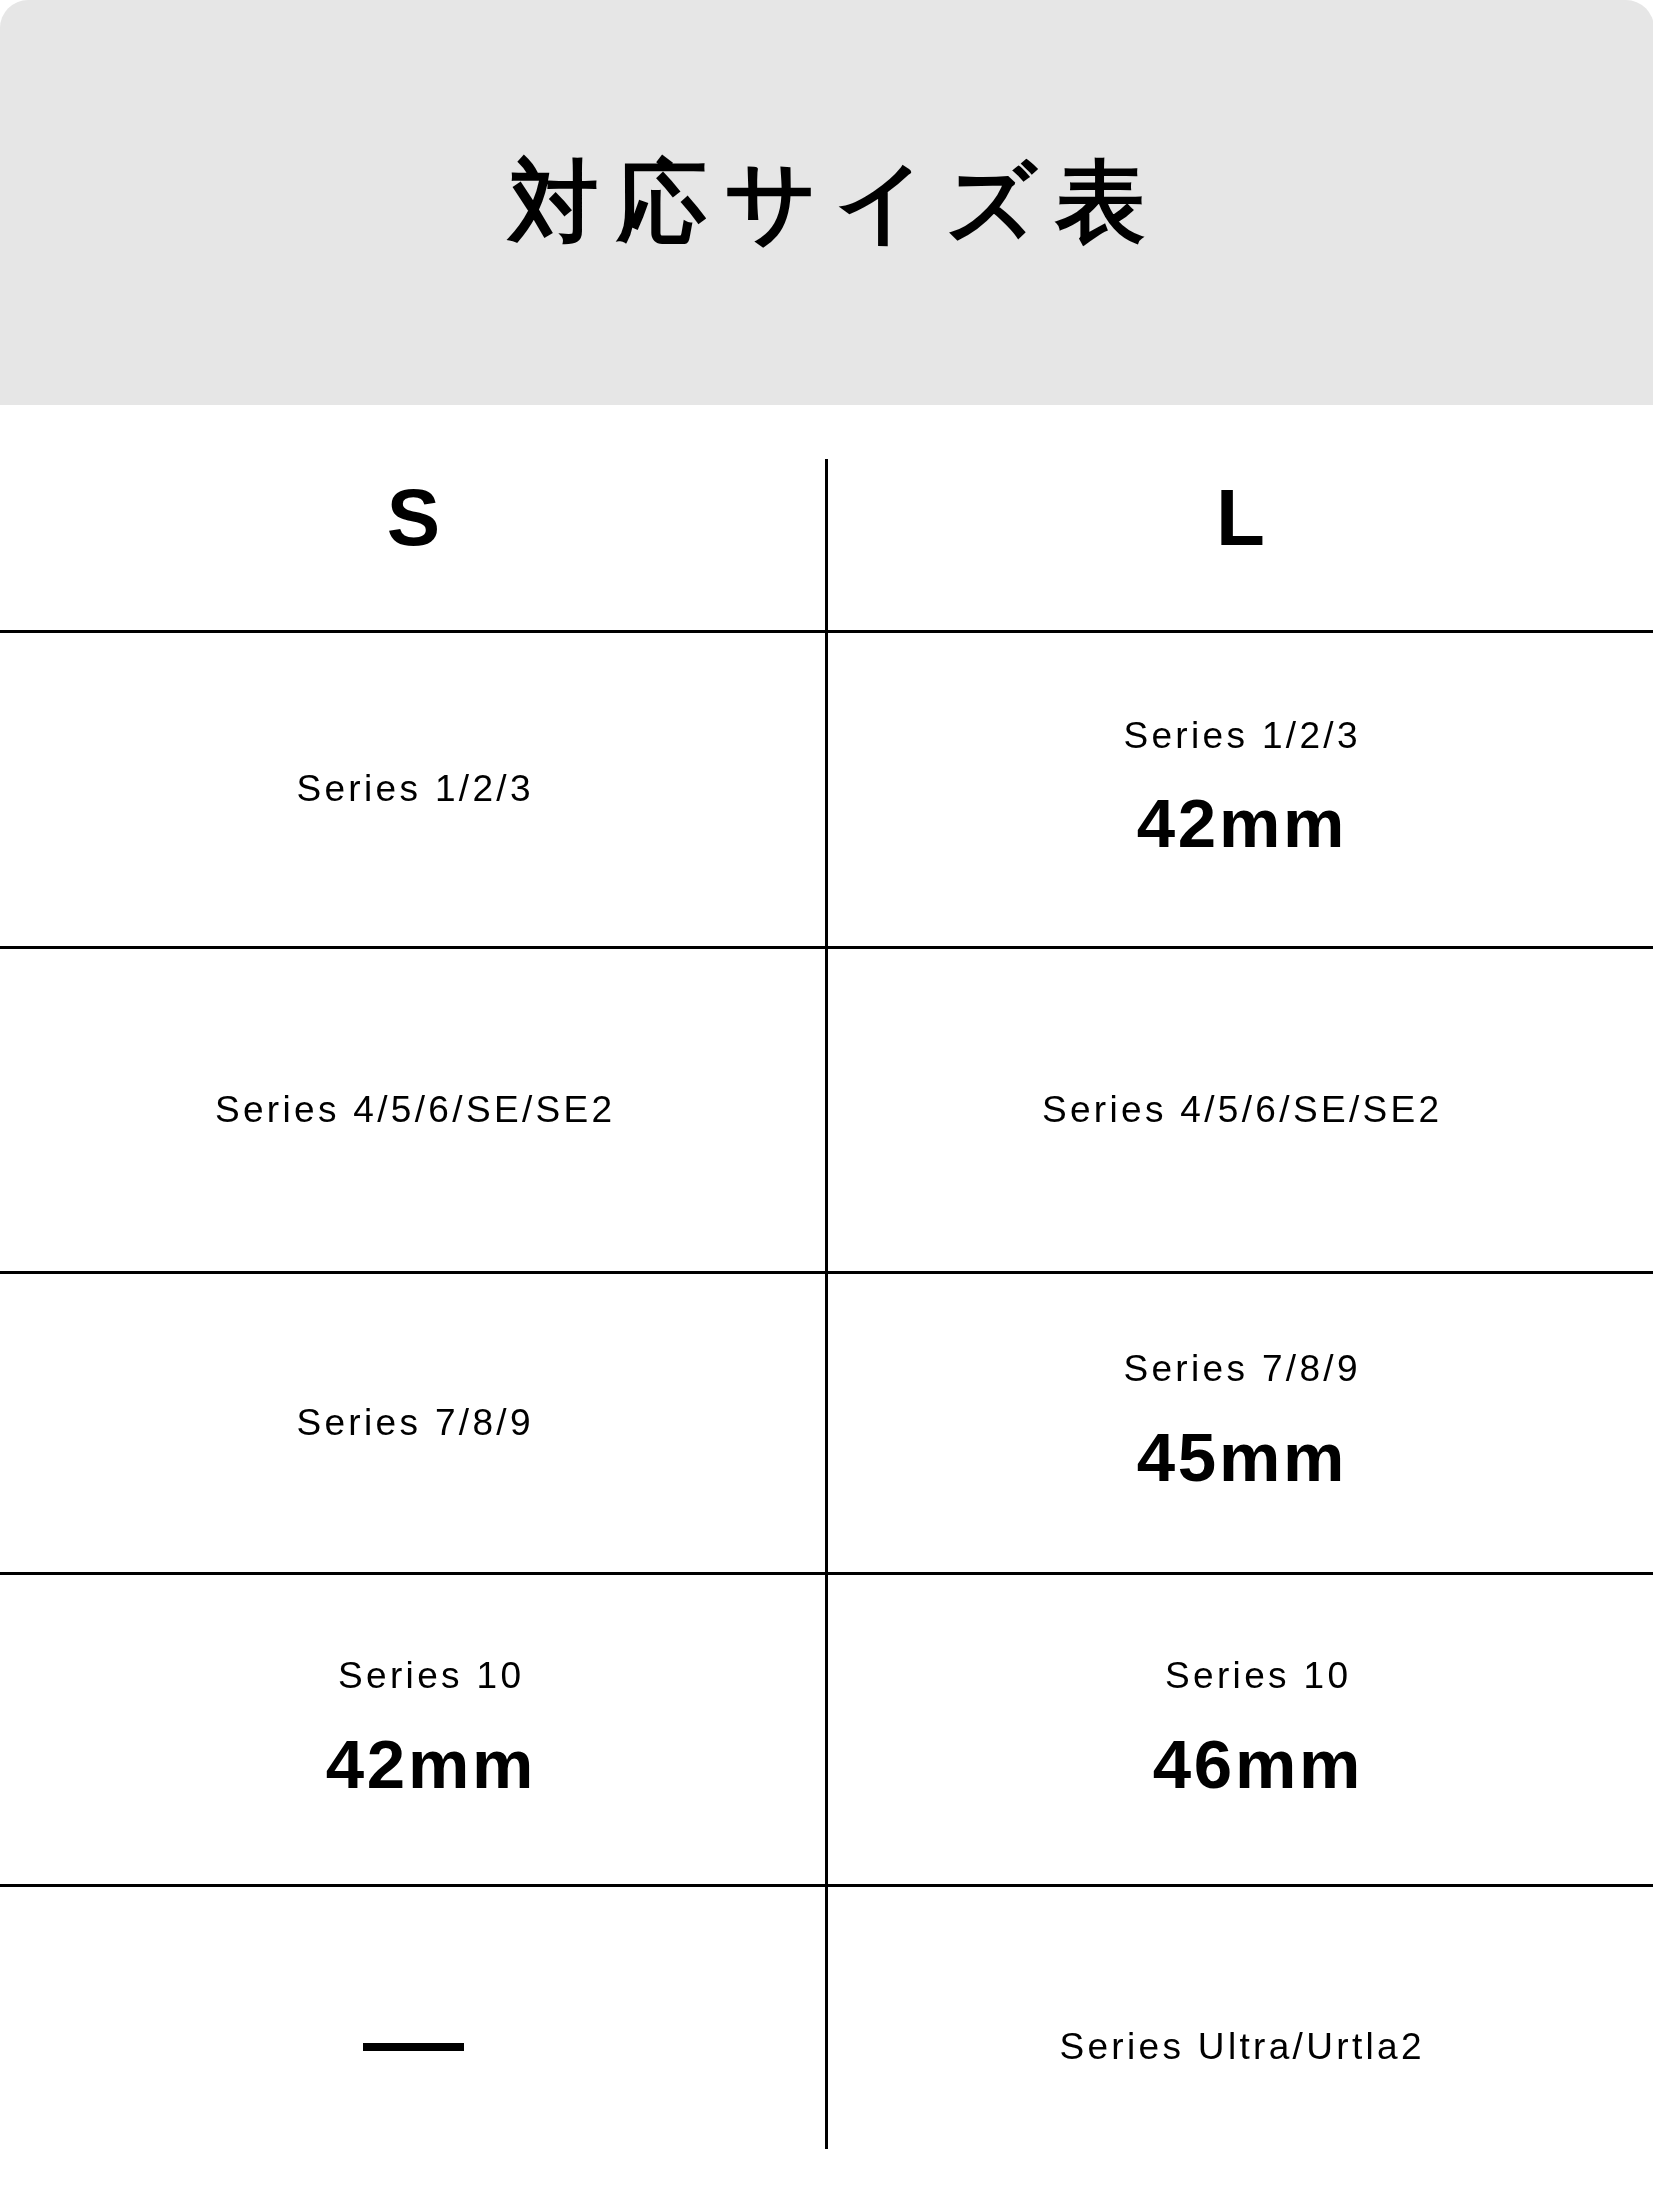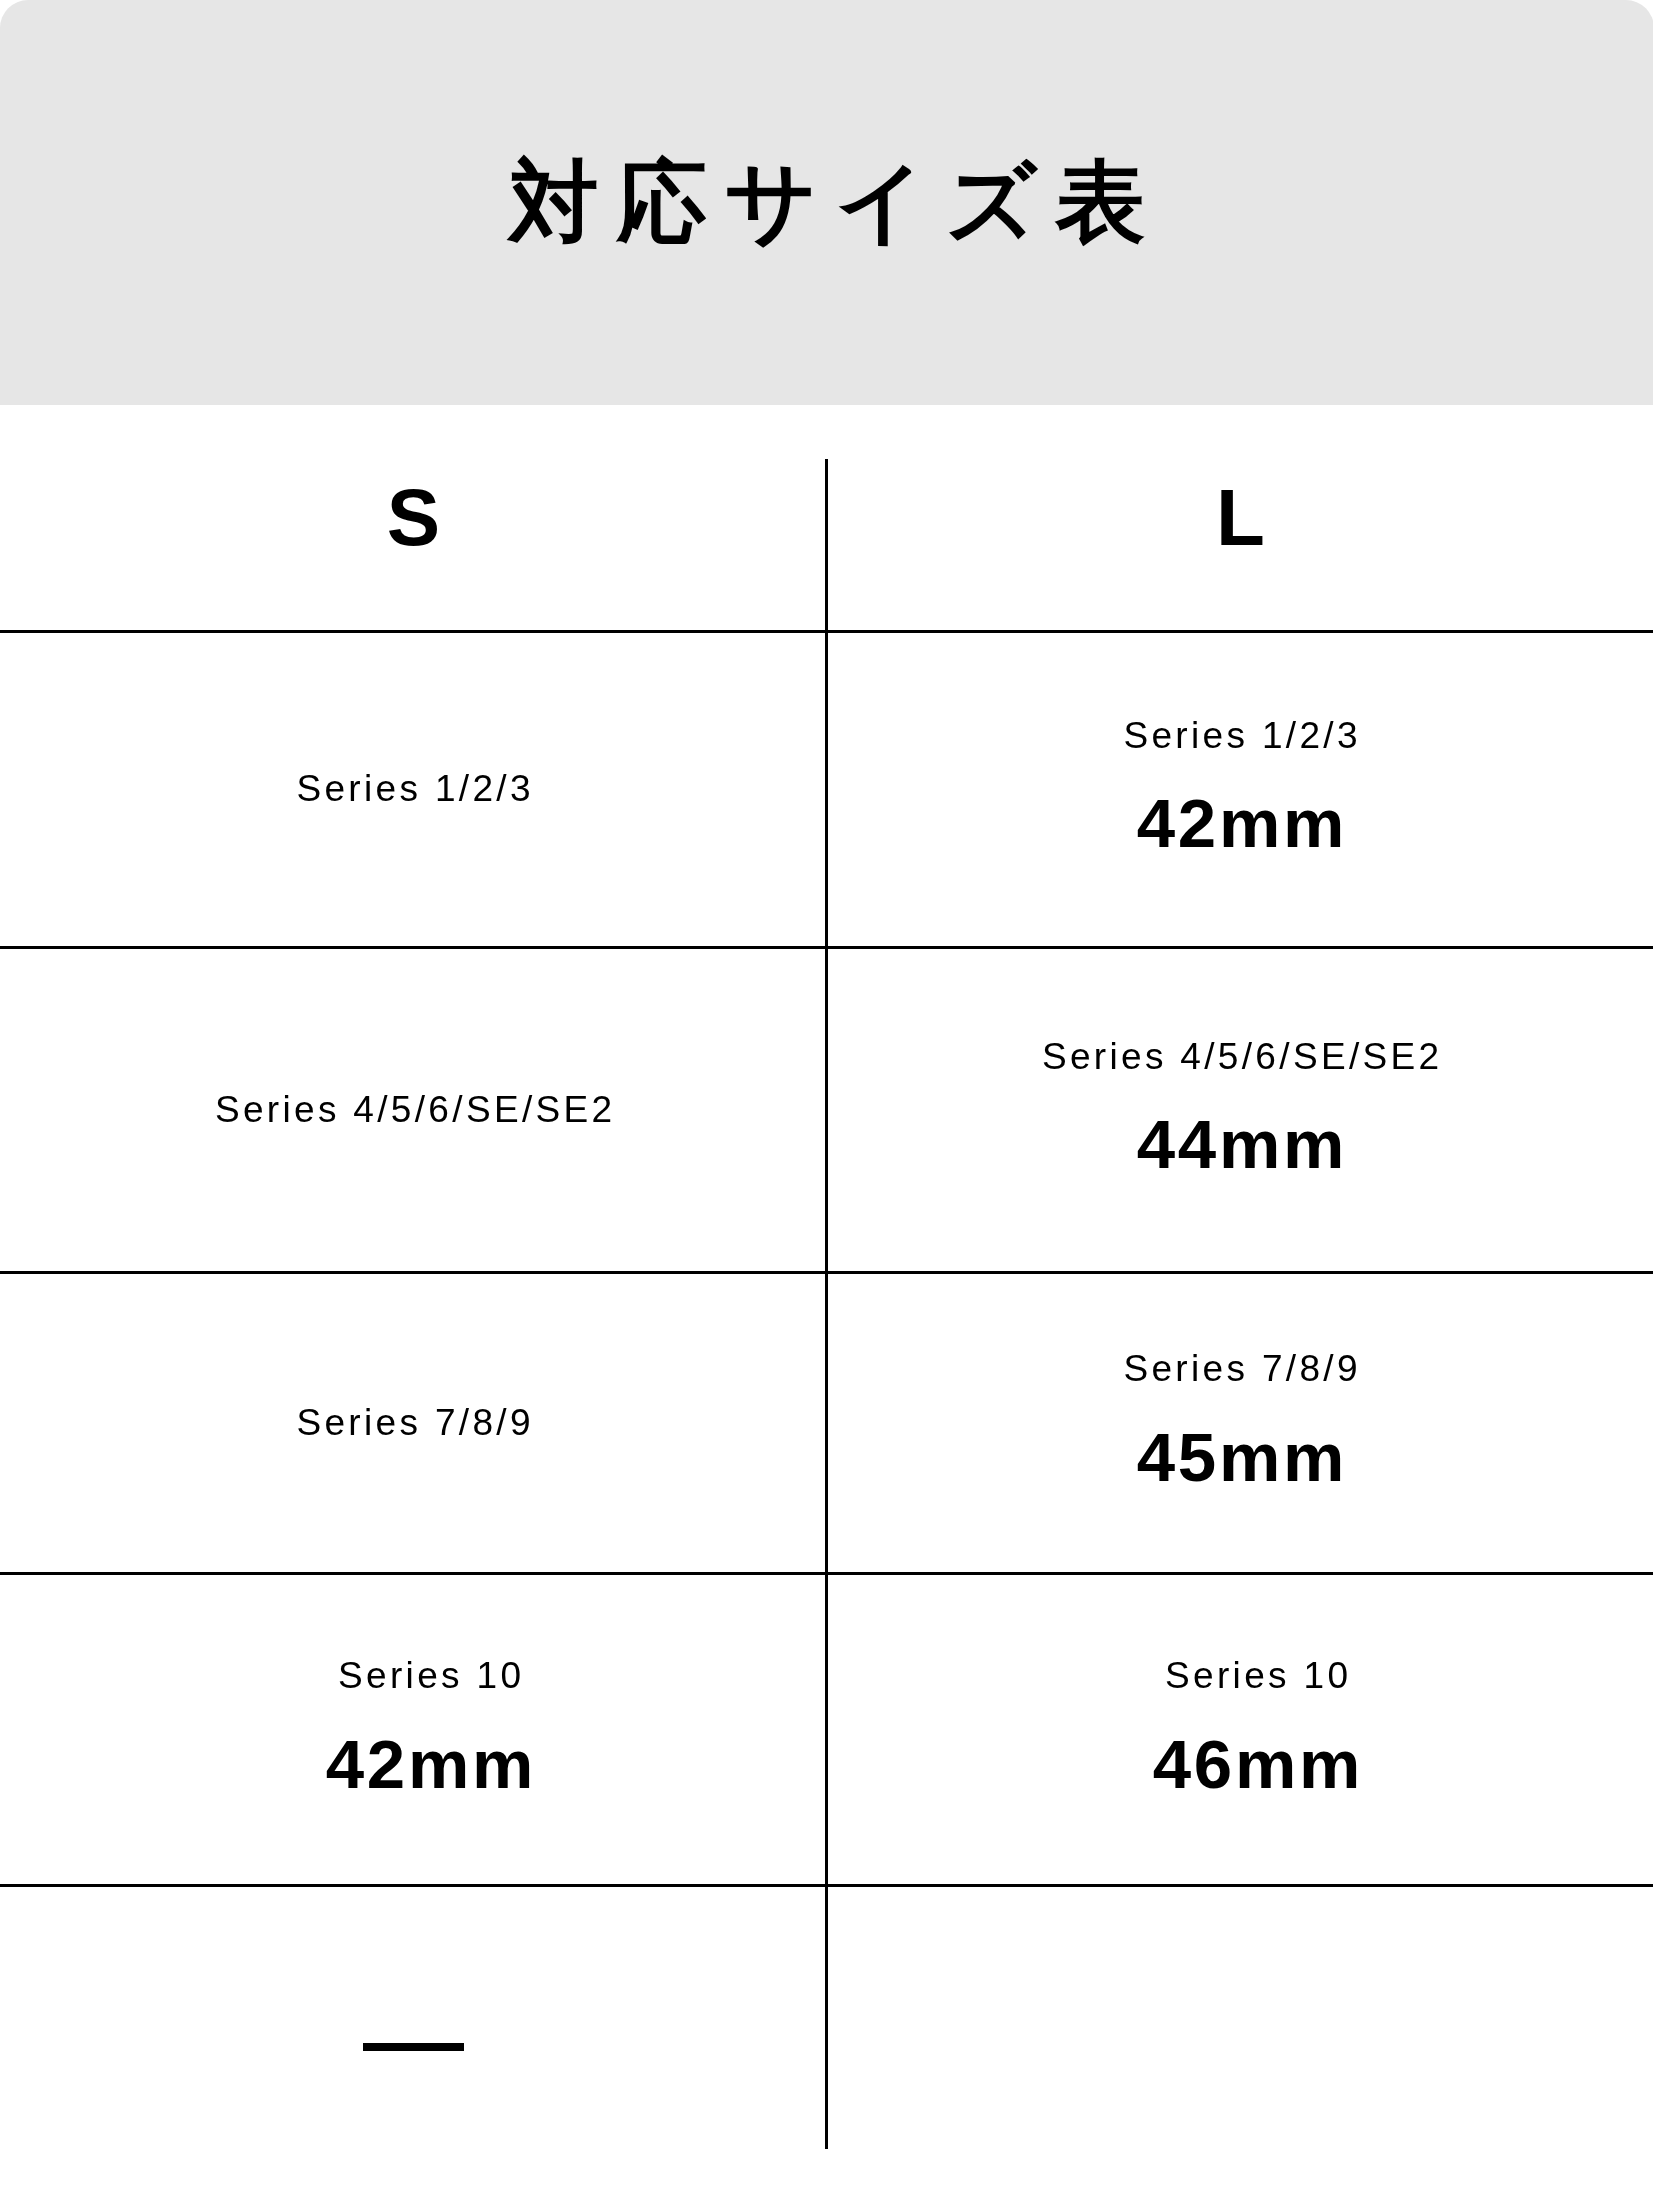--- a/index.html
+++ b/index.html
@@ -146,21 +146,20 @@
       <div class="size-value">42mm</div>
     </div>
   </section>
 
   <section class="row r2">
     <div class="cell">
       <div class="series-label">Series 4/5/6/SE/SE2</div>
     </div>
     <div class="cell">
       <div class="series-label">Series 4/5/6/SE/SE2</div>
-      <div class="size-value">44mm</div>
     </div>
   </section>
 
   <section class="row r3">
     <div class="cell">
       <div class="series-label">Series 7/8/9</div>
     </div>
     <div class="cell">
       <div class="series-label">Series 7/8/9</div>
       <div class="size-value">45mm</div>
@@ -176,17 +175,18 @@
       <div class="series-label">Series 10</div>
       <div class="size-value">46mm</div>
     </div>
   </section>
 
   <section class="row r5">
     <div class="cell">
       <span class="dash-bar" aria-label="—"></span>
     </div>
     <div class="cell">
+      <div class="series-label">Series Ultra/Urtla2</div>
     </div>
   </section>
 
 </div>
 
 
 </body></html>

